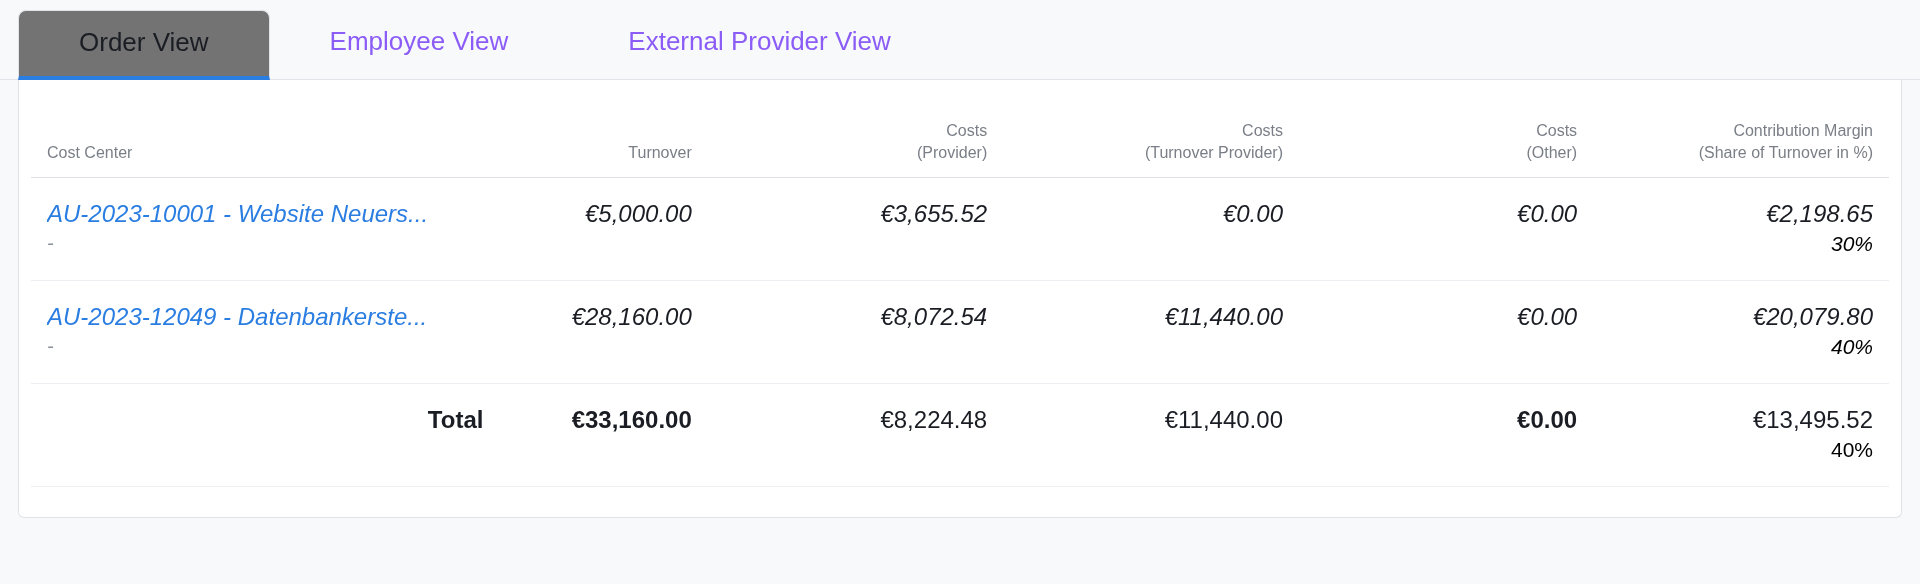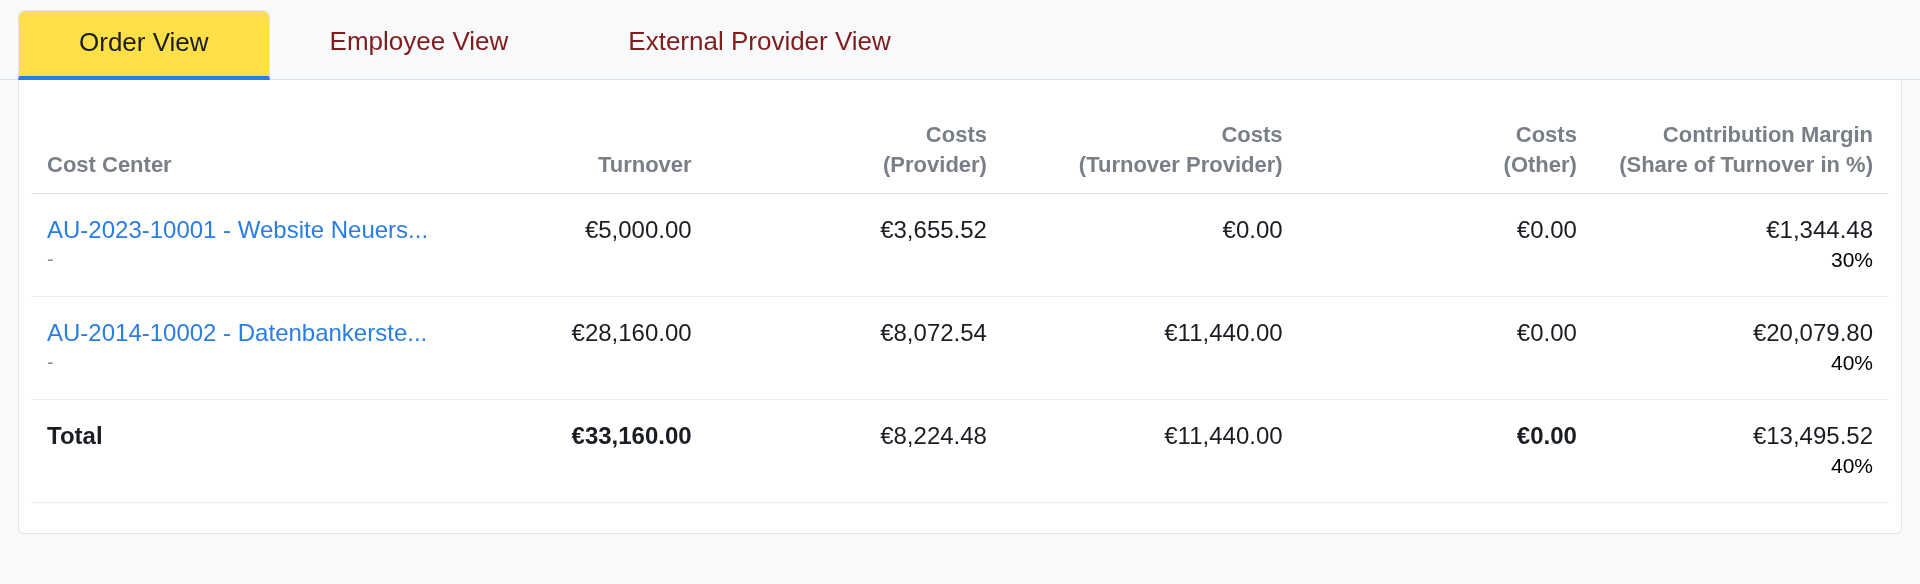--- a/index.html
+++ b/index.html
@@ -16,68 +16,69 @@
     }
     .tabs {
       display: flex;
       padding: 10px 18px 0 18px;
       border-bottom: 1px solid #e0e3e8;
     }
     .tab {
       padding: 16px 60px 18px 60px;
       font-size: 26px;
       font-weight: 500;
-      color: #7f1d1d;
+      color: #8b5cf6;
       cursor: pointer;
       border-bottom: 4px solid transparent;
       margin-bottom: -1px;
       border-top-left-radius: 8px;
       border-top-right-radius: 8px;
     }
     .tab.active {
       color: #1a1d23;
       font-weight: 500;
       border-bottom: 4px solid #2a7de1;
-      background: #fde047;
+      background: #737373;
       border-top: 1px solid #e0e3e8;
       border-left: 1px solid #e0e3e8;
       border-right: 1px solid #e0e3e8;
     }
     .panel {
       background: #ffffff;
       margin: 0 18px 18px 18px;
       border: 1px solid #e0e3e8;
       border-top: none;
       border-radius: 0 0 6px 6px;
       padding: 30px 12px 30px 12px;
     }
     table {
       width: 100%;
       border-collapse: collapse;
     }
     thead th {
       text-align: right;
-      font-weight: 700;
+      font-weight: 400;
       color: #7a7f87;
-      font-size: 22px;
+      font-size: 16px;
       padding: 10px 16px 14px 16px;
       border-bottom: 1px solid #dfe3e8;
       vertical-align: bottom;
       line-height: 1.35;
     }
     thead th:first-child {
       text-align: left;
     }
     tbody td {
       text-align: right;
       font-size: 24px;
       color: #1a1d23;
       padding: 22px 16px 24px 16px;
       border-bottom: 1px solid #eceef1;
       vertical-align: top;
+      font-style: italic;
     }
     tbody td:first-child {
       text-align: left;
     }
     .cc-link {
       color: #2a7de1;
       font-size: 24px;
       text-decoration: none;
       white-space: nowrap;
       overflow: hidden;
@@ -101,21 +102,21 @@
     }
     tfoot td {
       text-align: right;
       font-size: 24px;
       color: #1a1d23;
       padding: 22px 16px 24px 16px;
       border-bottom: 1px solid #eceef1;
       vertical-align: top;
     }
     tfoot td:first-child {
-      text-align: left;
+      text-align: right;
     }
     .bold {
       font-weight: 700;
     }
     .col-cc { width: 470px; }
     .col-turn { width: 210px; }
     .col-emp { width: 300px; }
     .col-ext { width: 300px; }
     .col-oth { width: 300px; }
     .col-margin { width: 300px; }
@@ -165,27 +166,27 @@
       <tr>
         <td>
           <a href="#" class="cc-link">AU-2023-10001 - Website Neuers...</a>
           <div class="cc-sub">-</div>
         </td>
         <td>€5,000.00</td>
         <td>€3,655.52</td>
         <td>€0.00</td>
         <td>€0.00</td>
         <td>
-          <span class="margin-val">€1,344.48</span>
+          <span class="margin-val">€2,198.65</span>
           <span class="margin-pct">30%</span>
         </td>
       </tr>
       <tr>
         <td>
-          <a href="#" class="cc-link">AU-2014-10002 - Datenbankerste...</a>
+          <a href="#" class="cc-link">AU-2023-12049 - Datenbankerste...</a>
           <div class="cc-sub">-</div>
         </td>
         <td>€28,160.00</td>
         <td>€8,072.54</td>
         <td>€11,440.00</td>
         <td>€0.00</td>
         <td>
           <span class="margin-val">€20,079.80</span>
           <span class="margin-pct">40%</span>
         </td>

